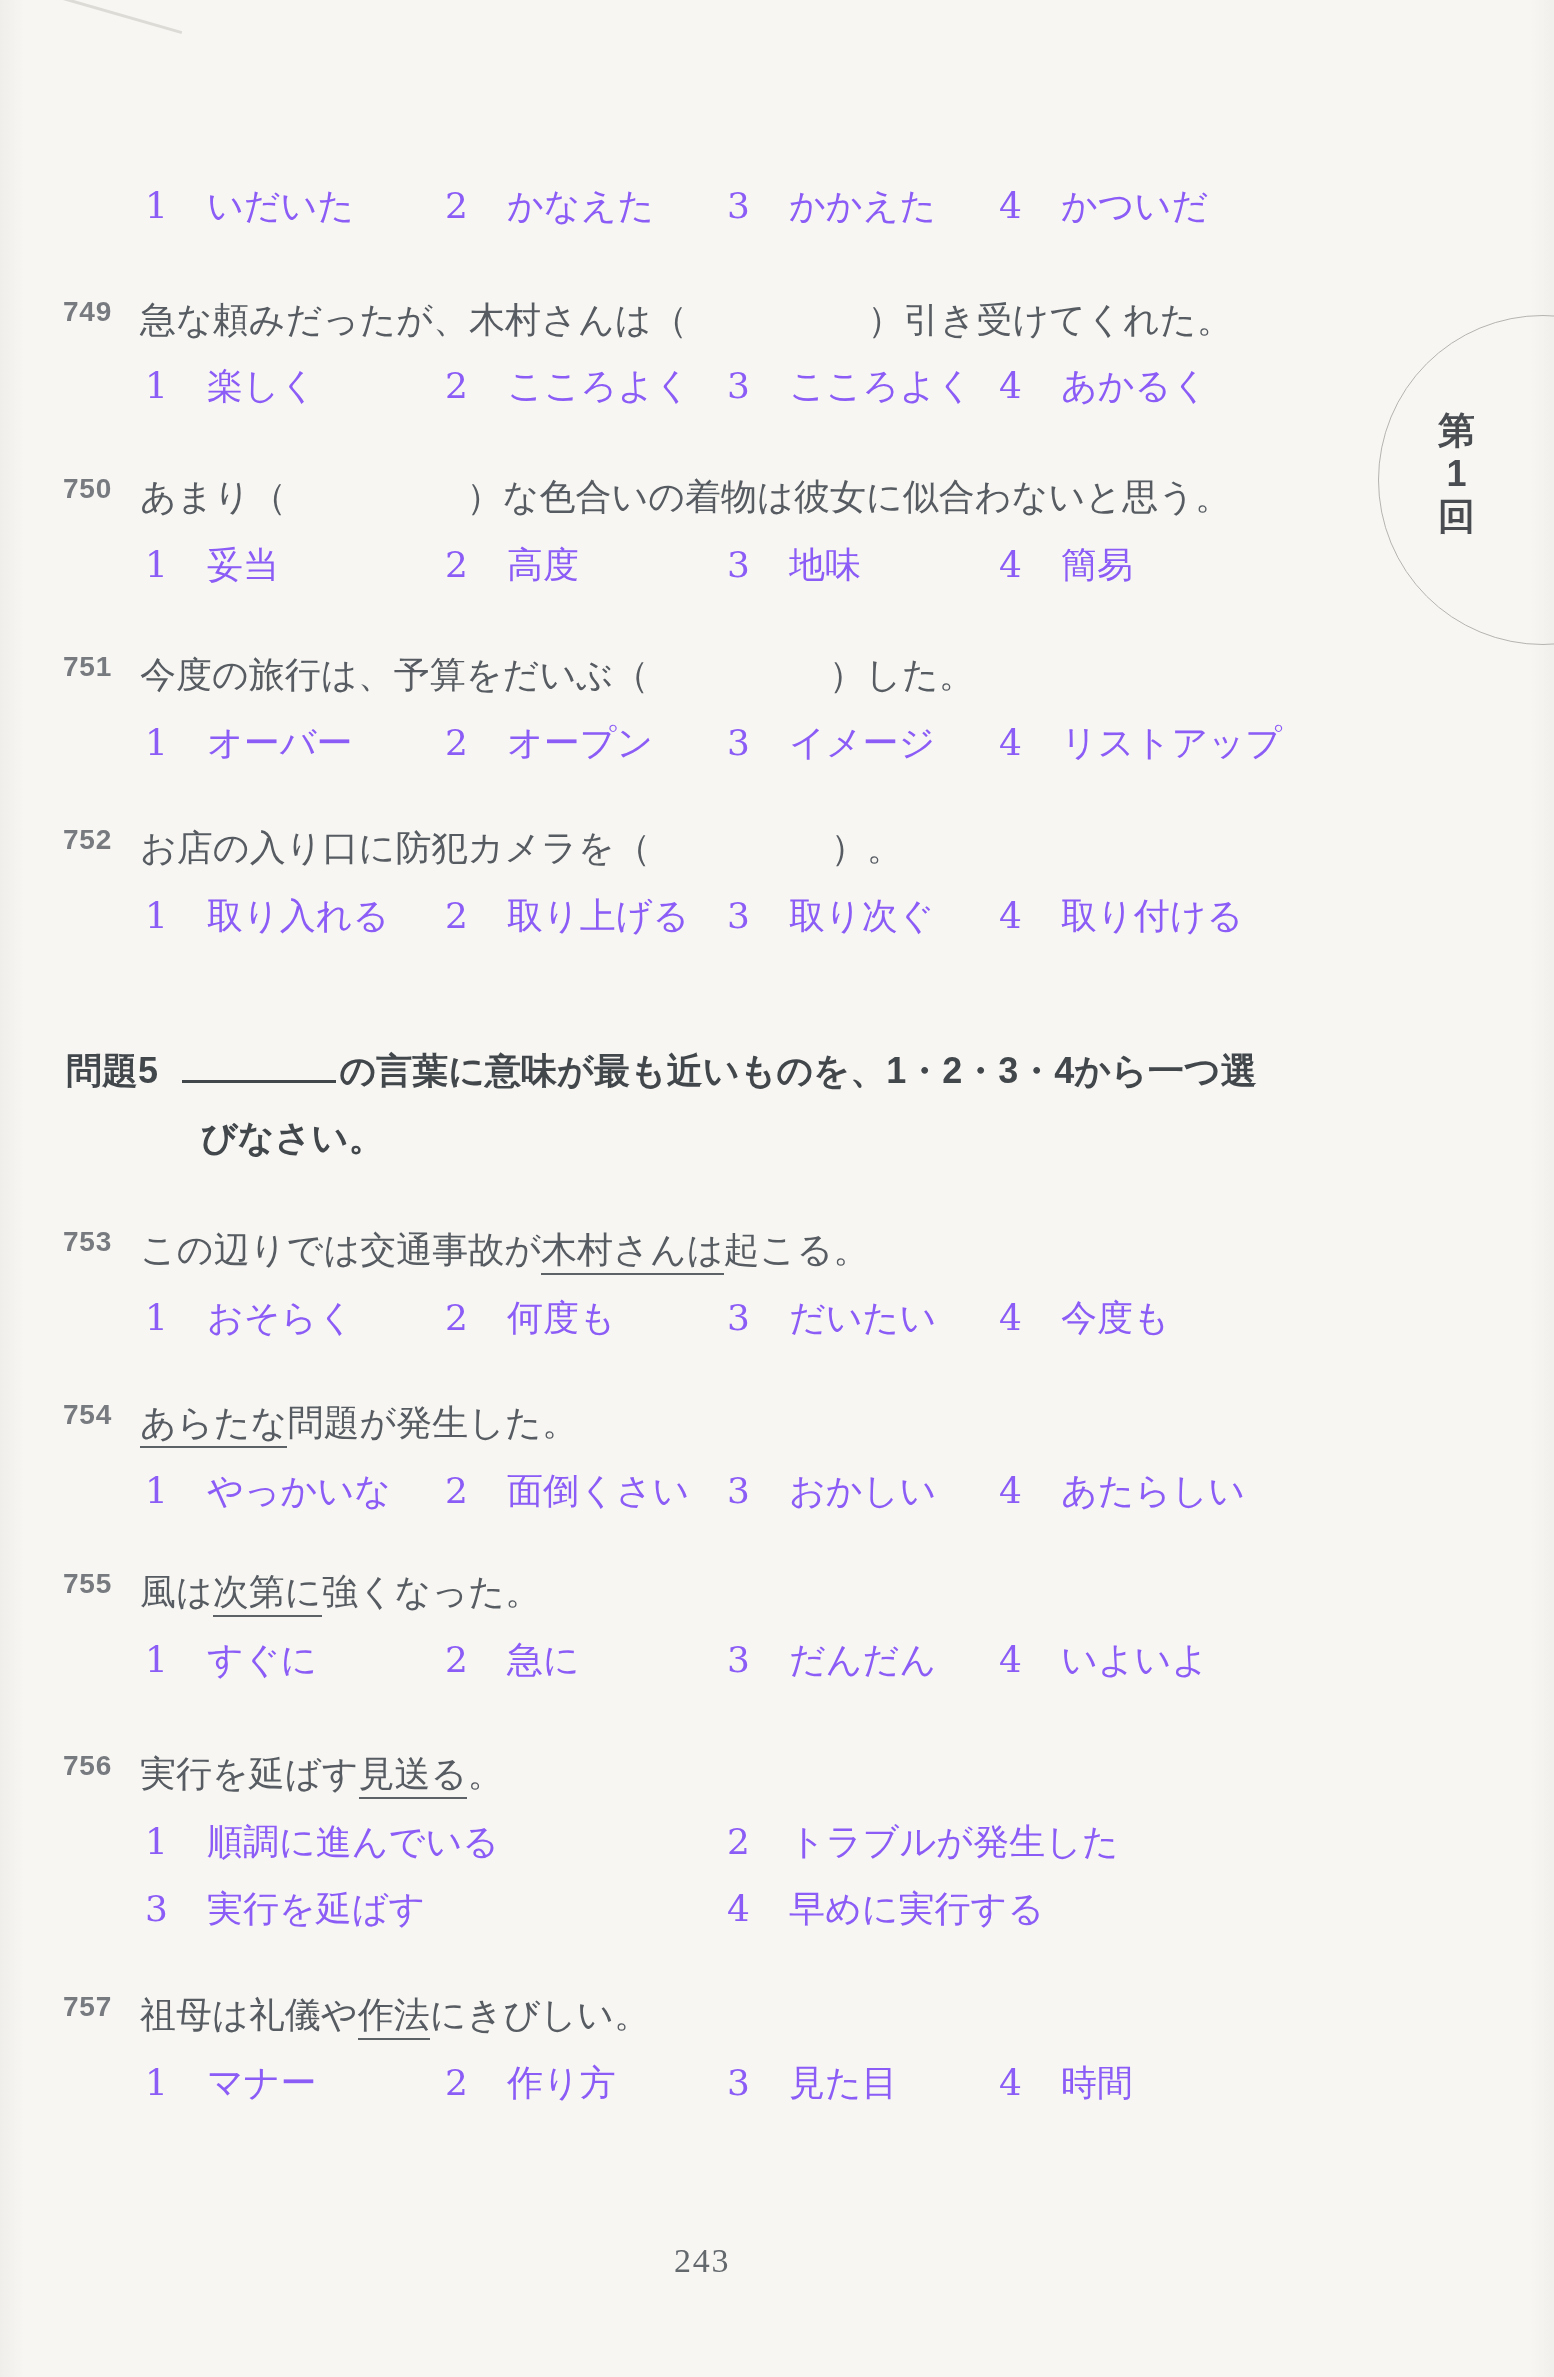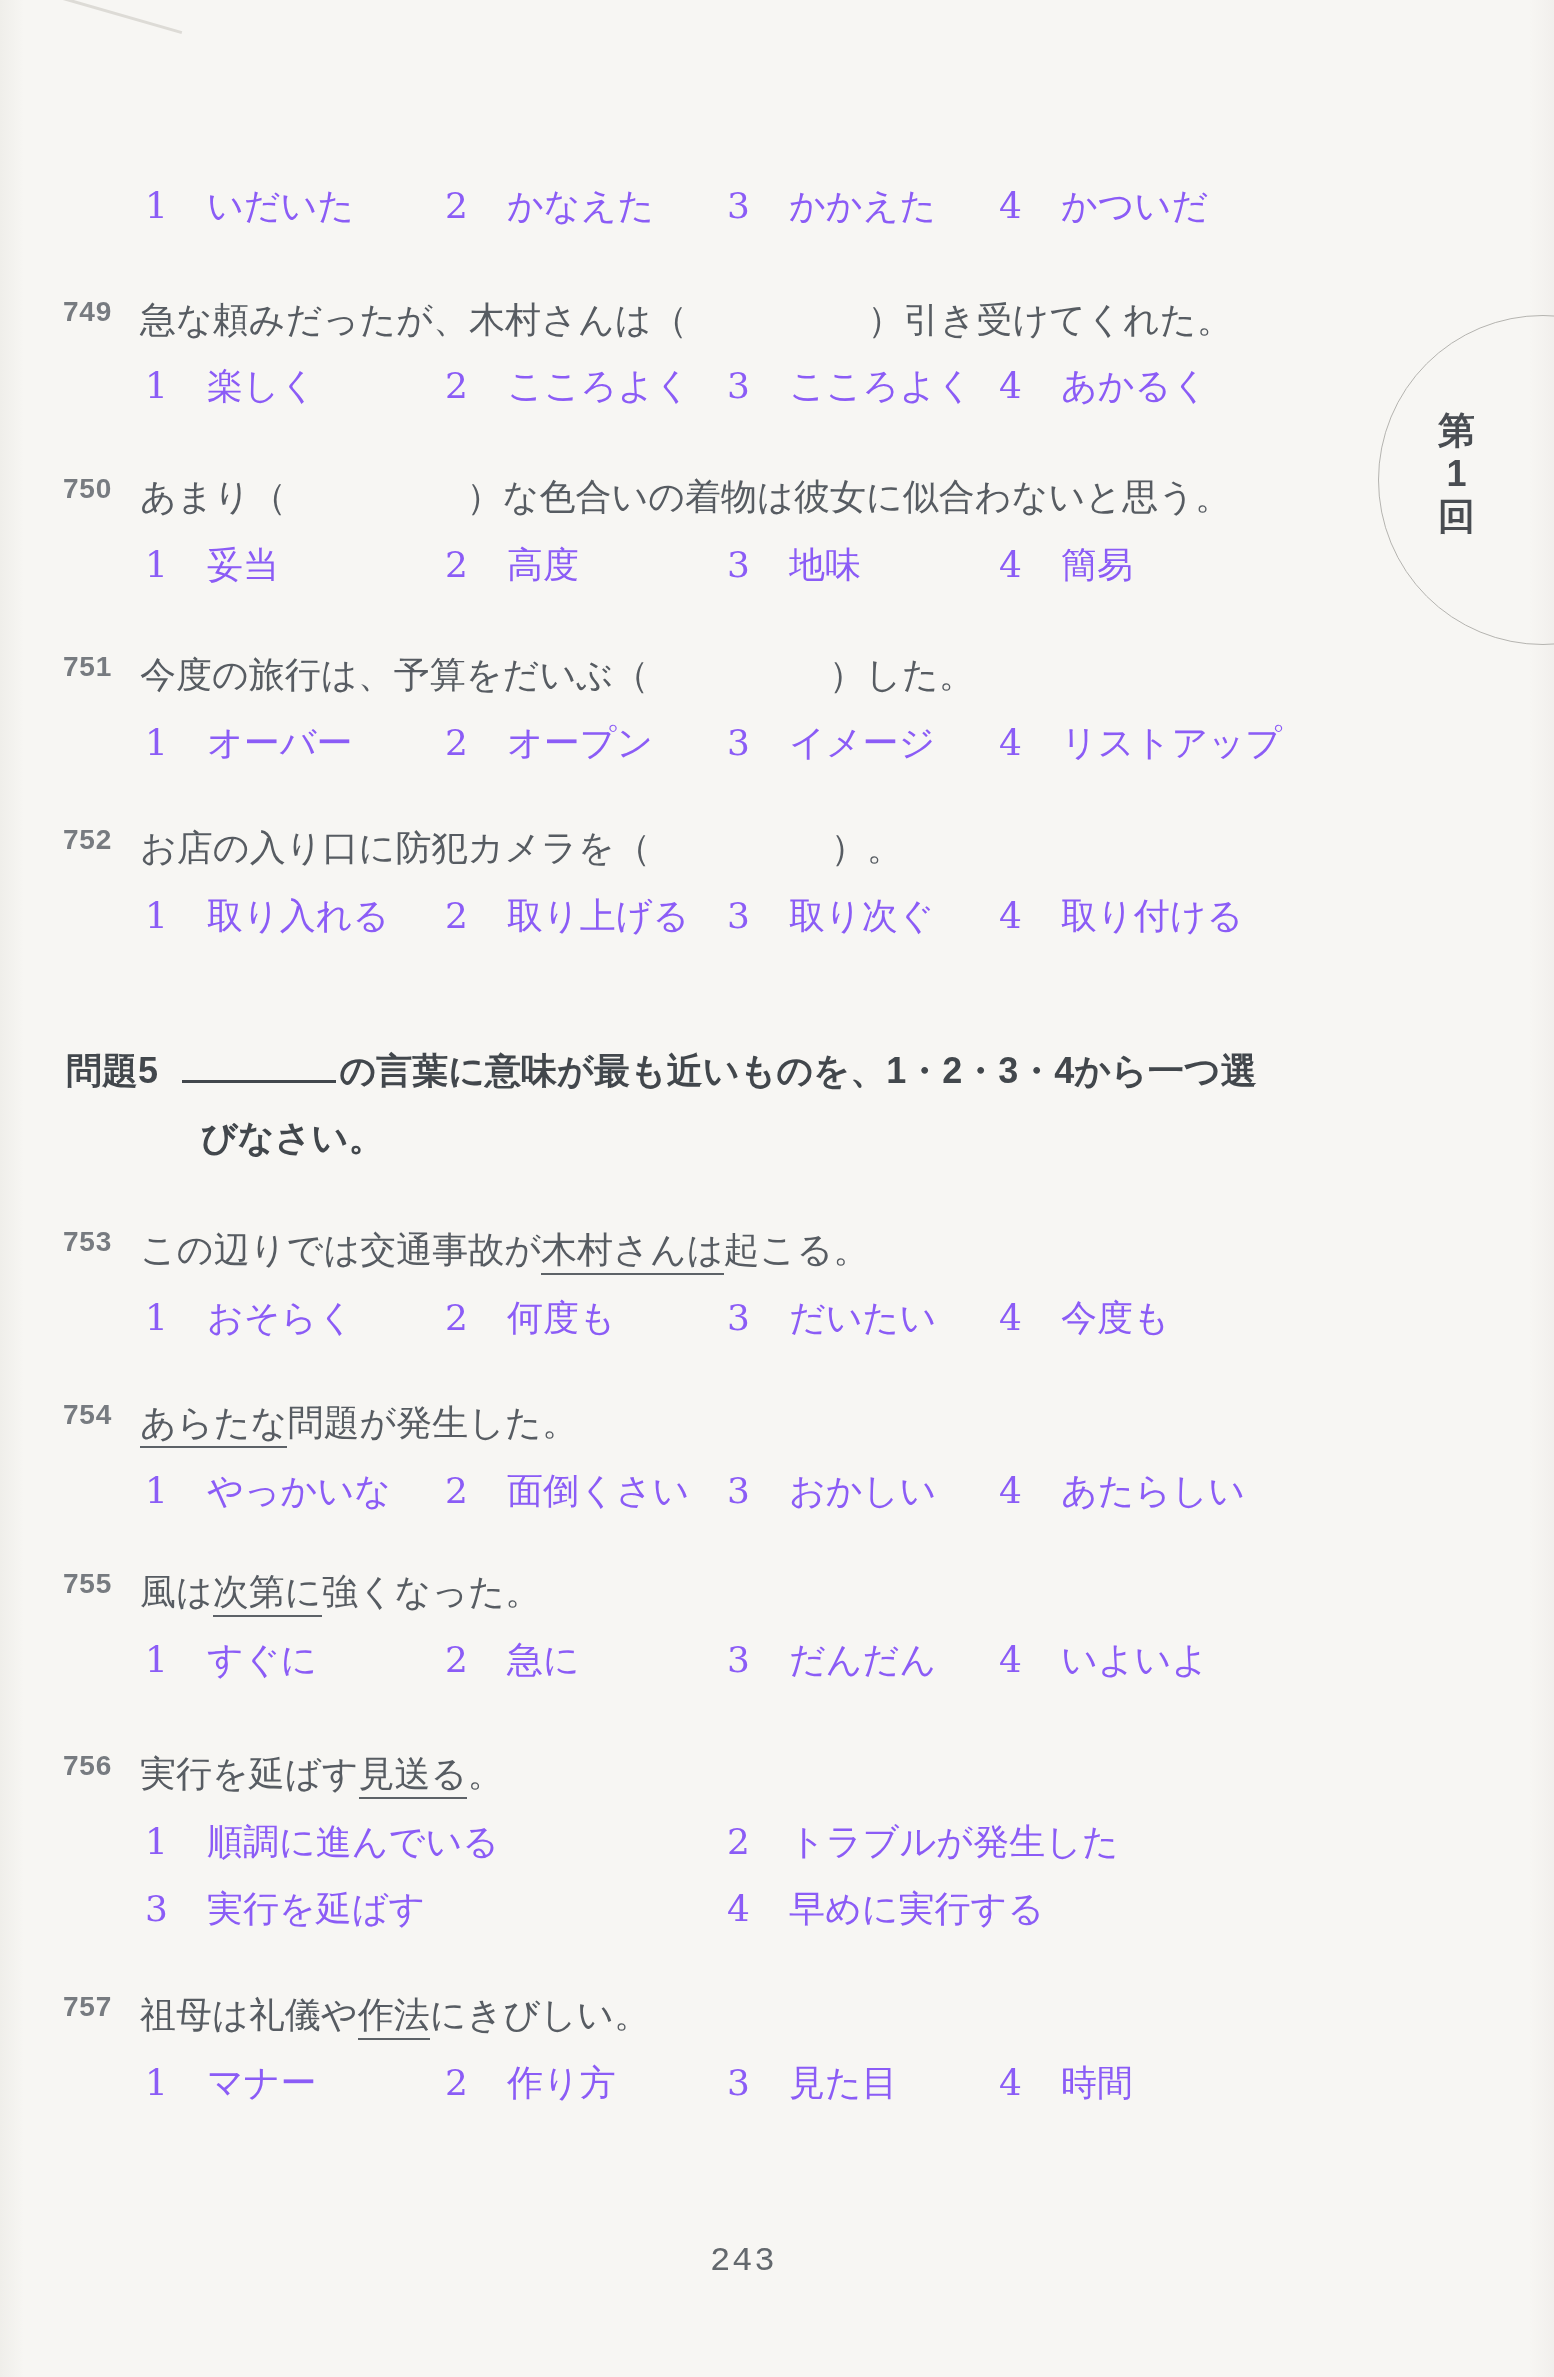--- a/index.html
+++ b/index.html
@@ -42,22 +42,22 @@
   }
   .tab-label{
     position:absolute;left:1432px;top:409px;width:49px;
     display:flex;flex-direction:column;align-items:center;
     font-family:"Liberation Sans","DejaVu Sans",sans-serif;
     font-weight:700;font-size:37px;line-height:1.18;color:#494d52;
   }
   .tab-label .tab-num{font-size:36px;}
   .pageno{
     position:absolute;left:674px;top:2242px;
-    font-family:Liberation Mono, monospace;
-    font-size:34px;color:#63686d;letter-spacing:1.7px;margin-left:36px;
+    font-family:Liberation Serif, serif;
+    font-size:34px;color:#63686d;letter-spacing:1.7px;
   }
 </style>
 </head>
 <body>
 
 <div class="streak"></div>
 
 <div class="opts" style="top:182px">
   <span class="opt"><span class="onum">1</span><span class="otext">いだいた</span></span>
   <span class="opt"><span class="onum">2</span><span class="otext">かなえた</span></span>

